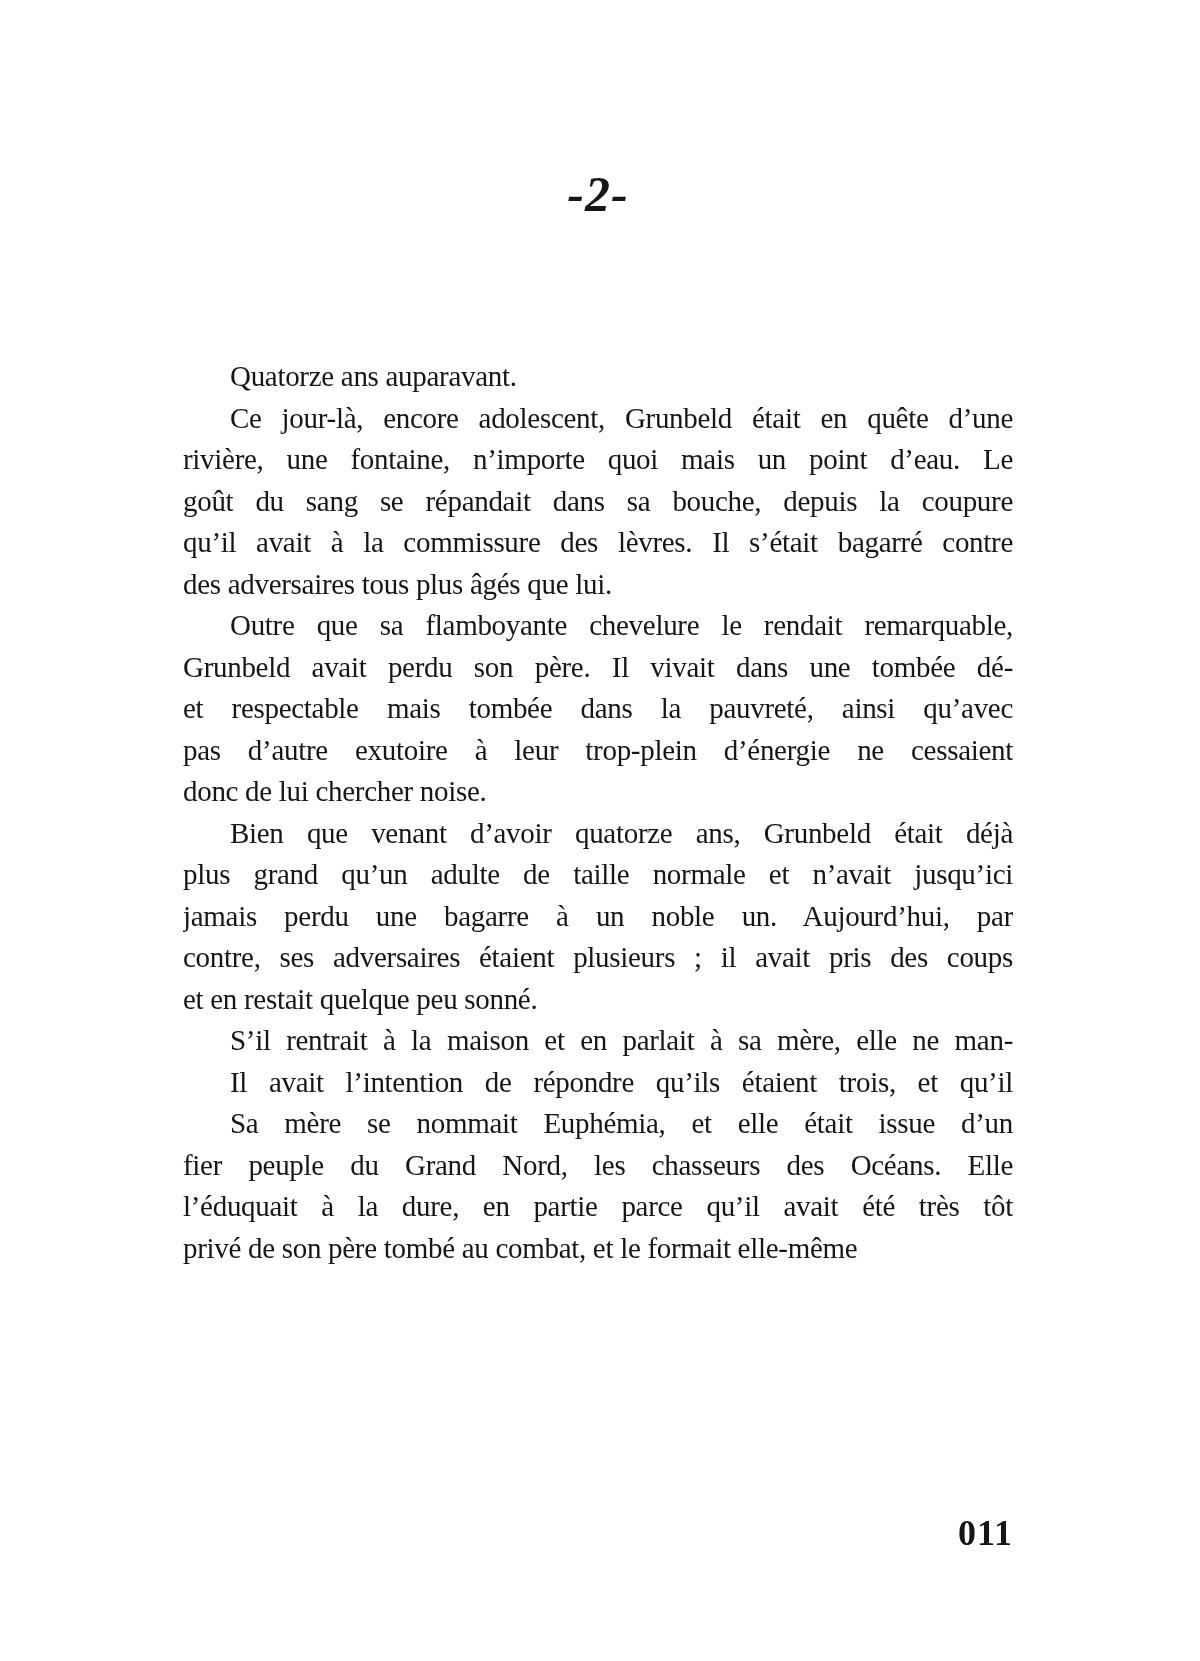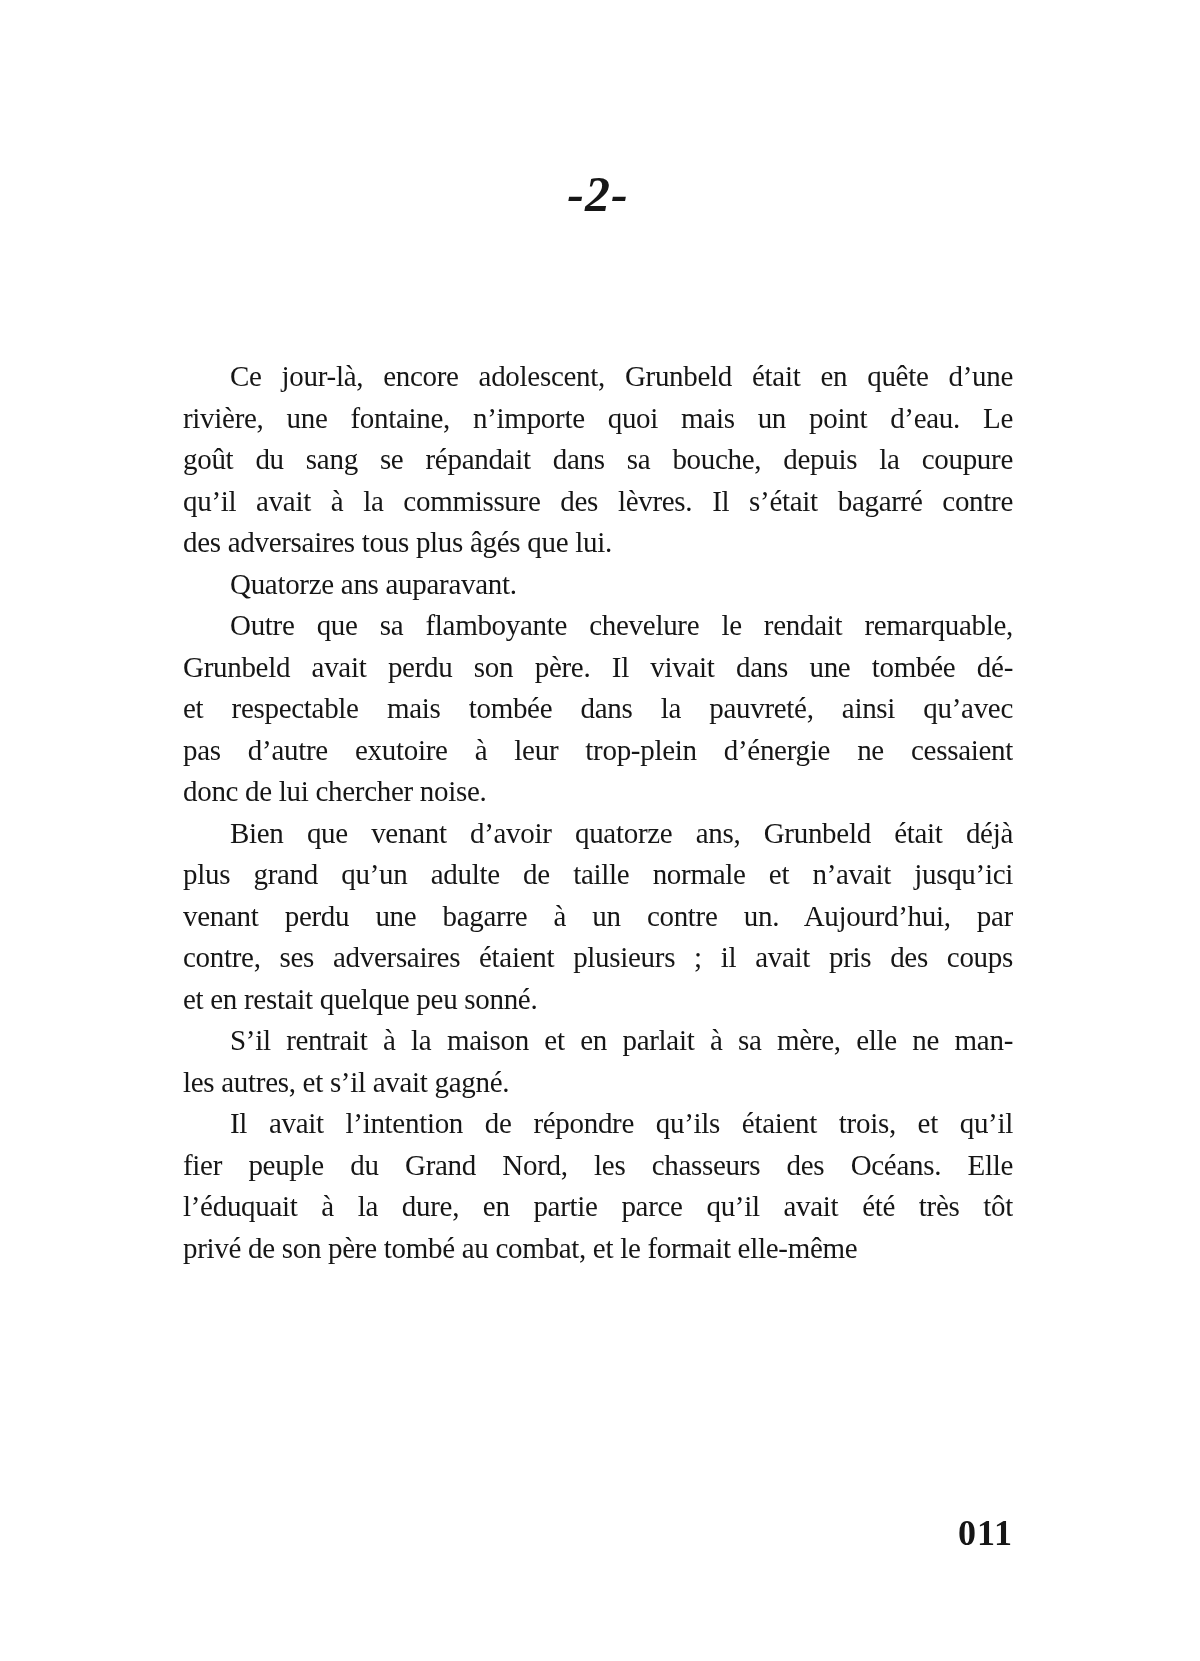--- a/index.html
+++ b/index.html
@@ -63,51 +63,51 @@
   }
 </style>
 </head>
 <body>
 
 <div class="page" style="--paper: #ffffff; --ink: #161616;">
   <div class="chapter-heading">-2-</div>
 
   <div class="text-block">
       <div class="paragraph">
+        <div class="line first last">Quatorze ans auparavant.</div>
+      </div>
+      <div class="paragraph">
         <div class="line first">Ce jour-là, encore adolescent, Grunbeld était en quête d’une</div>
         <div class="line">rivière, une fontaine, n’importe quoi mais un point d’eau. Le</div>
         <div class="line">goût du sang se répandait dans sa bouche, depuis la coupure</div>
         <div class="line">qu’il avait à la commissure des lèvres. Il s’était bagarré contre</div>
         <div class="line last">des adversaires tous plus âgés que lui.</div>
-      </div>
-      <div class="paragraph">
-        <div class="line first last">Quatorze ans auparavant.</div>
       </div>
       <div class="paragraph">
         <div class="line first">Outre que sa flamboyante chevelure le rendait remarquable,</div>
         <div class="line">Grunbeld avait perdu son père. Il vivait dans une tombée dé-</div>
         <div class="line">et respectable mais tombée dans la pauvreté, ainsi qu’avec</div>
         <div class="line">pas d’autre exutoire à leur trop-plein d’énergie ne cessaient</div>
         <div class="line last">donc de lui chercher noise.</div>
       </div>
       <div class="paragraph">
         <div class="line first">Bien que venant d’avoir quatorze ans, Grunbeld était déjà</div>
         <div class="line">plus grand qu’un adulte de taille normale et n’avait jusqu’ici</div>
-        <div class="line">venant perdu une bagarre à un contre un. Aujourd’hui, par</div>
+        <div class="line">jamais perdu une bagarre à un noble un. Aujourd’hui, par</div>
         <div class="line">contre, ses adversaires étaient plusieurs ; il avait pris des coups</div>
         <div class="line last">et en restait quelque peu sonné.</div>
       </div>
       <div class="paragraph">
         <div class="line first">S’il rentrait à la maison et en parlait à sa mère, elle ne man-</div>
-        <div class="line last">les autres, et s’il avait gagné.</div>
       </div>
       <div class="paragraph">
         <div class="line first">Il avait l’intention de répondre qu’ils étaient trois, et qu’il</div>
       </div>
       <div class="paragraph">
+        <div class="line first">Sa mère se nommait Euphémia, et elle était issue d’un</div>
         <div class="line">fier peuple du Grand Nord, les chasseurs des Océans. Elle</div>
         <div class="line">l’éduquait à la dure, en partie parce qu’il avait été très tôt</div>
         <div class="line last">privé de son père tombé au combat, et le formait elle-même</div>
       </div>
     </div>
 
   <div class="page-number">011</div>
 </div>
 
 </body></html>

